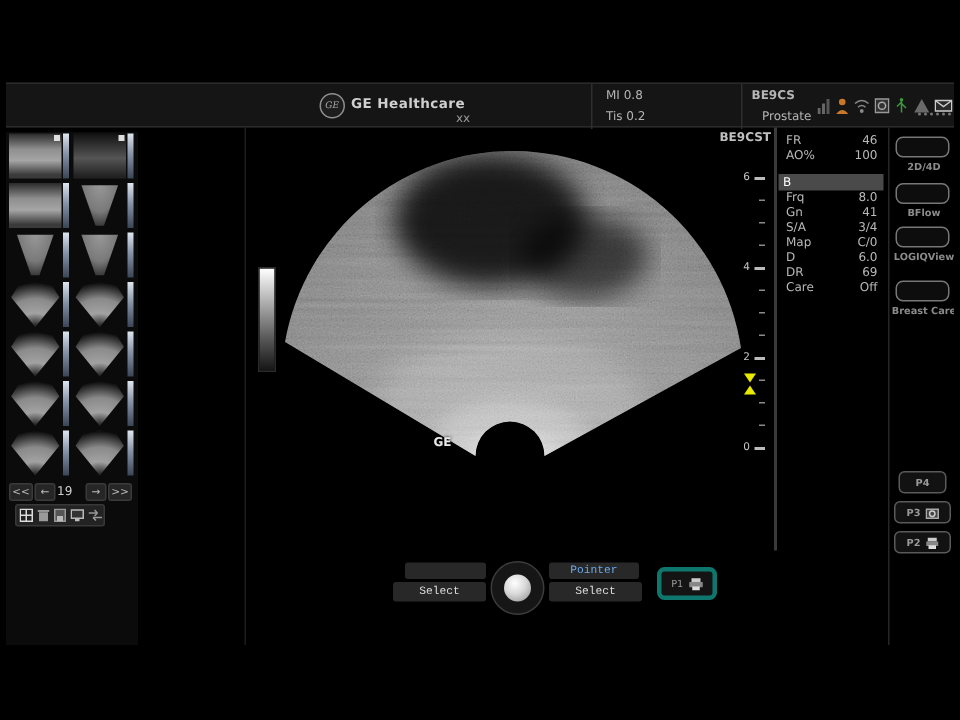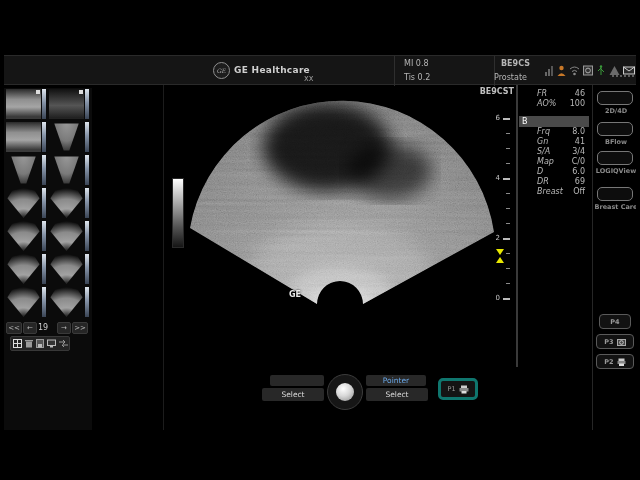--- a/index.html
+++ b/index.html
@@ -60,39 +60,39 @@
                        border-top:6px solid #e8e800;}
   #focus-marker .tri-u{width:0;height:0;border-left:4px solid transparent;border-right:4px solid transparent;
                        border-bottom:6px solid #e8e800;margin-top:2px;}
 
   
   #vline1{left:516px;top:85px;width:2px;height:282px;background:#3a3a3a;}
   #vline2{left:592px;top:85px;width:1px;height:345px;background:#262626;}
   #vline3{left:636px;top:85px;width:2px;height:345px;background:#2a2a2a;}
   #settings{left:519px;top:85px;width:72px;height:290px;font-size:8px;color:#b8b8b8;}
   .srow{position:absolute;left:0;width:70px;height:10px;line-height:10px;}
-  .srow .lab{position:absolute;left:18px;font-style:italic;}
+  .srow .lab{position:absolute;left:5px;}
   .srow .val{position:absolute;right:4px;text-align:right;}
   #mode-row{position:absolute;left:0;top:31px;width:70px;height:11px;line-height:11px;
             background:#4a4a4a;color:#fff;}
   #mode-row span{margin-left:3px;}
 
   
   #rbuttons{left:594px;top:85px;width:44px;height:345px;font-weight:bold;}
   .rbtn{position:absolute;left:3px;width:36px;height:14px;border:1px solid #777;border-radius:5px;
         background:#0d0d0d;box-sizing:border-box;}
   .rlab{position:absolute;left:0;width:44px;text-align:center;font-size:6.5px;color:#8a8a8a;}
   .fkey{position:absolute;left:2px;width:38px;height:15px;border:1px solid #5a5a5a;border-radius:4px;
         background:#121212;box-sizing:border-box;display:flex;align-items:center;justify-content:center;
         gap:3px;font-size:6.5px;color:#9a9a9a;}
 
   
   #controls{left:260px;top:370px;width:230px;height:46px;}
   .cbar{position:absolute;background:#282828;border-radius:2px;font-size:7.5px;
-        display:flex;align-items:center;justify-content:center;color:#ddd;}
+        display:flex;align-items:center;justify-content:center;color:#ddd;font-family:Liberation Mono, monospace;}
   #trackball{position:absolute;left:67px;top:4px;width:36px;height:36px;border-radius:50%;
              background:#161616;border:1px solid #3c3c3c;box-sizing:border-box;}
   #trackball .ball{position:absolute;left:8px;top:8px;width:18px;height:18px;border-radius:50%;
                    background:radial-gradient(circle at 40% 32%,#fff 0%,#d8d8d8 45%,#8a8a8a 100%);}
   #p1-btn{left:438px;top:378px;width:40px;height:22px;border:3px solid #0f766e;border-radius:5px;
           background:#141414;box-sizing:border-box;display:flex;align-items:center;justify-content:center;
           gap:3px;font-size:6.5px;color:#9a9a9a;}
   .icon{display:inline-block;line-height:0;}
 </style>
 </head>
@@ -102,21 +102,21 @@
 
   <div id="header" class="abs">
     <span id="ge-logo" class="abs">GE</span>
     <span id="brand" class="abs">GE Healthcare</span>
     <span id="session-id" class="abs">xx</span>
     <span class="hdiv" style="left:390px"></span>
     <span class="hdiv" style="left:490px"></span>
     <span class="abs hdr-txt" style="left:400px;top:3px">MI 0.8</span>
     <span class="abs hdr-txt" style="left:400px;top:17px">Tis 0.2</span>
     <span class="abs hdr-txt" style="left:497px;top:3px;font-weight:bold">BE9CS</span>
-    <span class="abs hdr-txt" style="left:490px;top:17px">Prostate</span>
+    <span class="abs hdr-txt" style="left:504px;top:17px">Prostate</span>
 
     <span id="status-icons" class="abs">
       <span class="icon"><svg width="9" height="11">
             <rect x="0" y="7" width="2" height="4" fill="#666"></rect>
             <rect x="3" y="4" width="2" height="7" fill="#666"></rect>
             <rect x="6" y="1" width="2" height="10" fill="#555"></rect>
           </svg></span>
       <span class="icon"><svg width="9" height="11">
             <circle cx="4.5" cy="3" r="2.2" fill="#c87828"></circle>
             <path d="M0.5 11 Q4.5 5.5 8.5 11 Z" fill="#c87828"></path>
@@ -350,21 +350,21 @@
         </div>
         <div class="srow" style="top: 82px;">
           <span class="lab">D</span>
           <span class="val">6.0</span>
         </div>
         <div class="srow" style="top: 92px;">
           <span class="lab">DR</span>
           <span class="val">69</span>
         </div>
         <div class="srow" style="top: 102px;">
-          <span class="lab">Breast</span>
+          <span class="lab">Care</span>
           <span class="val">Off</span>
         </div>
       </div>
   </div>
 
   <div id="rbuttons" class="abs">
     <div class="rbtn" style="top:6px"></div>
     <div class="rlab" style="top:22px">2D/4D</div>
     <div class="rbtn" style="top:37px"></div>
     <div class="rlab" style="top:53px">BFlow</div>

